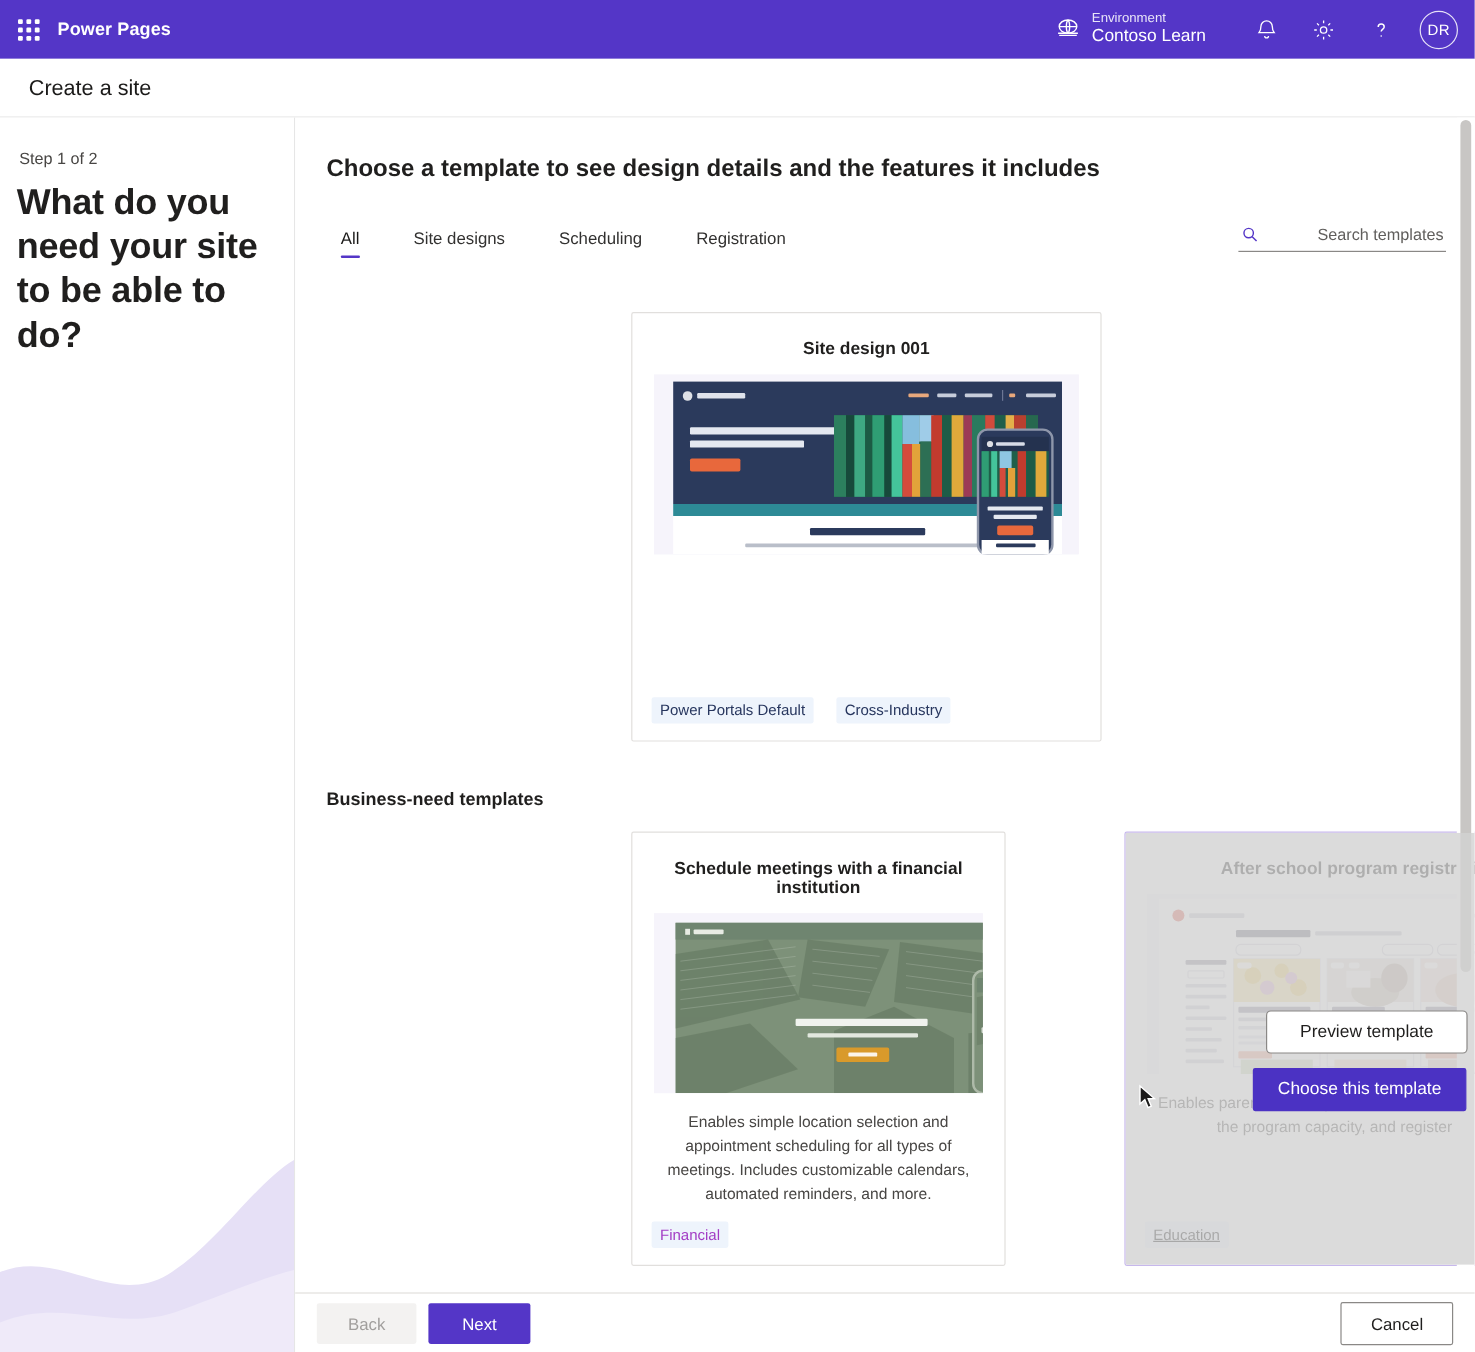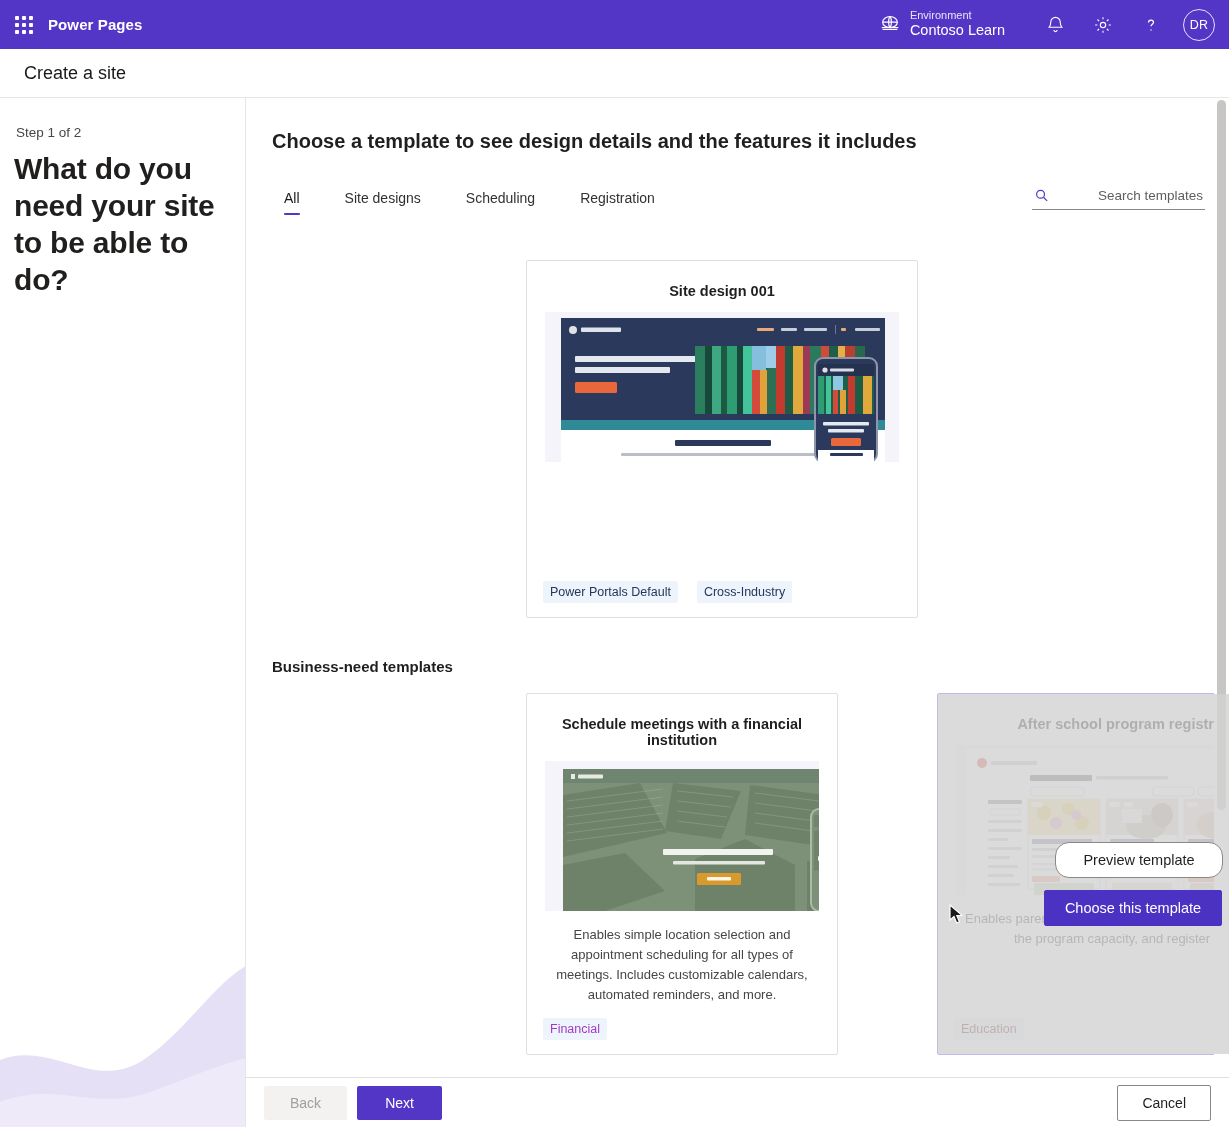--- a/index.html
+++ b/index.html
@@ -96,38 +96,38 @@
     padding: 22px 16px 13px 16px;
   }
   .card-thumb { position: relative; height: 150px; margin: 0 18px; overflow: hidden; background: #f6f4fb; }
   .card-desc {
     text-align: center; font-size: 13px; line-height: 20px; color: #484644; padding: 14px 20px 0 20px;
   }
   .card-tags { position: absolute; left: 16px; bottom: 14px; display: flex; gap: 19px; }
   .tag { background: #eef4fc; font-size: 12.5px; padding: 4px 7px; border-radius: 2px; white-space: nowrap; }
   .tag.navy { color: #27365e; }
   .tag.purple { color: #a23bc4; }
-  .tag.pink { color: #7f1d1d; }
+  .tag.pink { color: #000000; text-decoration: underline; }
 
   #card-001 { left: 280px; top: 162px; width: 392px; height: 358px; }
   .section-h { position: absolute; left: 26px; top: 560px; font-size: 15px; font-weight: 700; color: #201f1e; }
   #card-financial { left: 280px; top: 595px; width: 312px; height: 362px; }
   #card-education { left: 691px; top: 595px; width: 392px; height: 362px; }
 
   .hovered { border: 1px solid #c7b8ec !important; }
   .hover-overlay {
     position: absolute; inset: 0; background: rgba(210,210,210,.80); z-index: 5;
   }
   .hover-btns {
     position: absolute; z-index: 6; left: 0; right: 0; top: 148px;
     display: flex; flex-direction: column; align-items: center; gap: 12px;
   }
   .btn-preview {
     background: #fff; border: 1px solid #8a8886; color: #201f1e;
-    font-size: 14.5px; padding: 9px 22px; border-radius: 14px; cursor: pointer;
+    font-size: 14.5px; padding: 9px 22px; border-radius: 4px; cursor: pointer;
     font-family: "Liberation Sans", sans-serif; min-width: 168px; margin-left: 12px;
   }
   .btn-choose {
     background: #4b32c3; border: 1px solid #4b32c3; color: #fff;
     font-size: 14.5px; padding: 9px 20px; border-radius: 2px; cursor: pointer;
     font-family: "Liberation Sans", sans-serif; min-width: 168px; position: relative;
   }
   .cursor-arrow { position: absolute; left: 947px; top: 903px; z-index: 9; pointer-events: none; }
 
   

